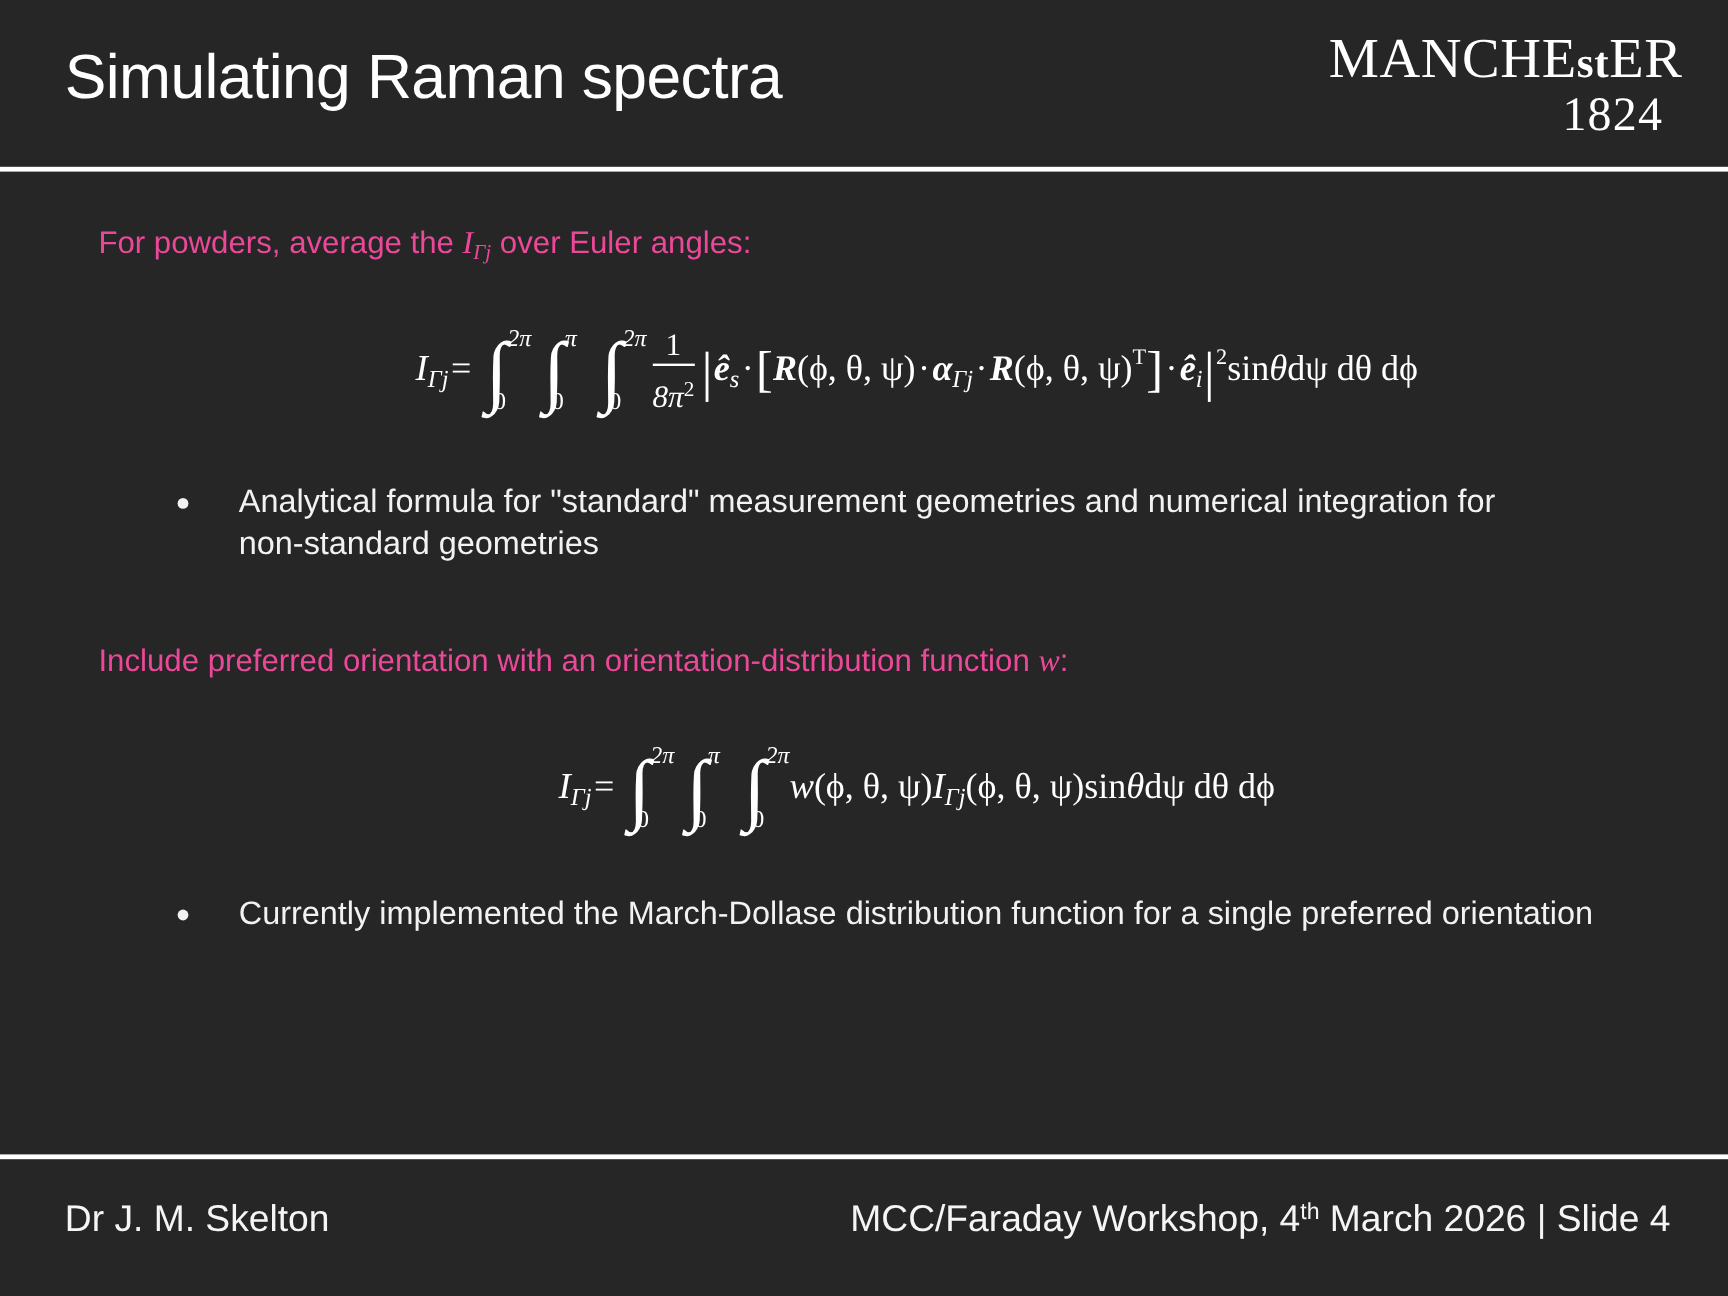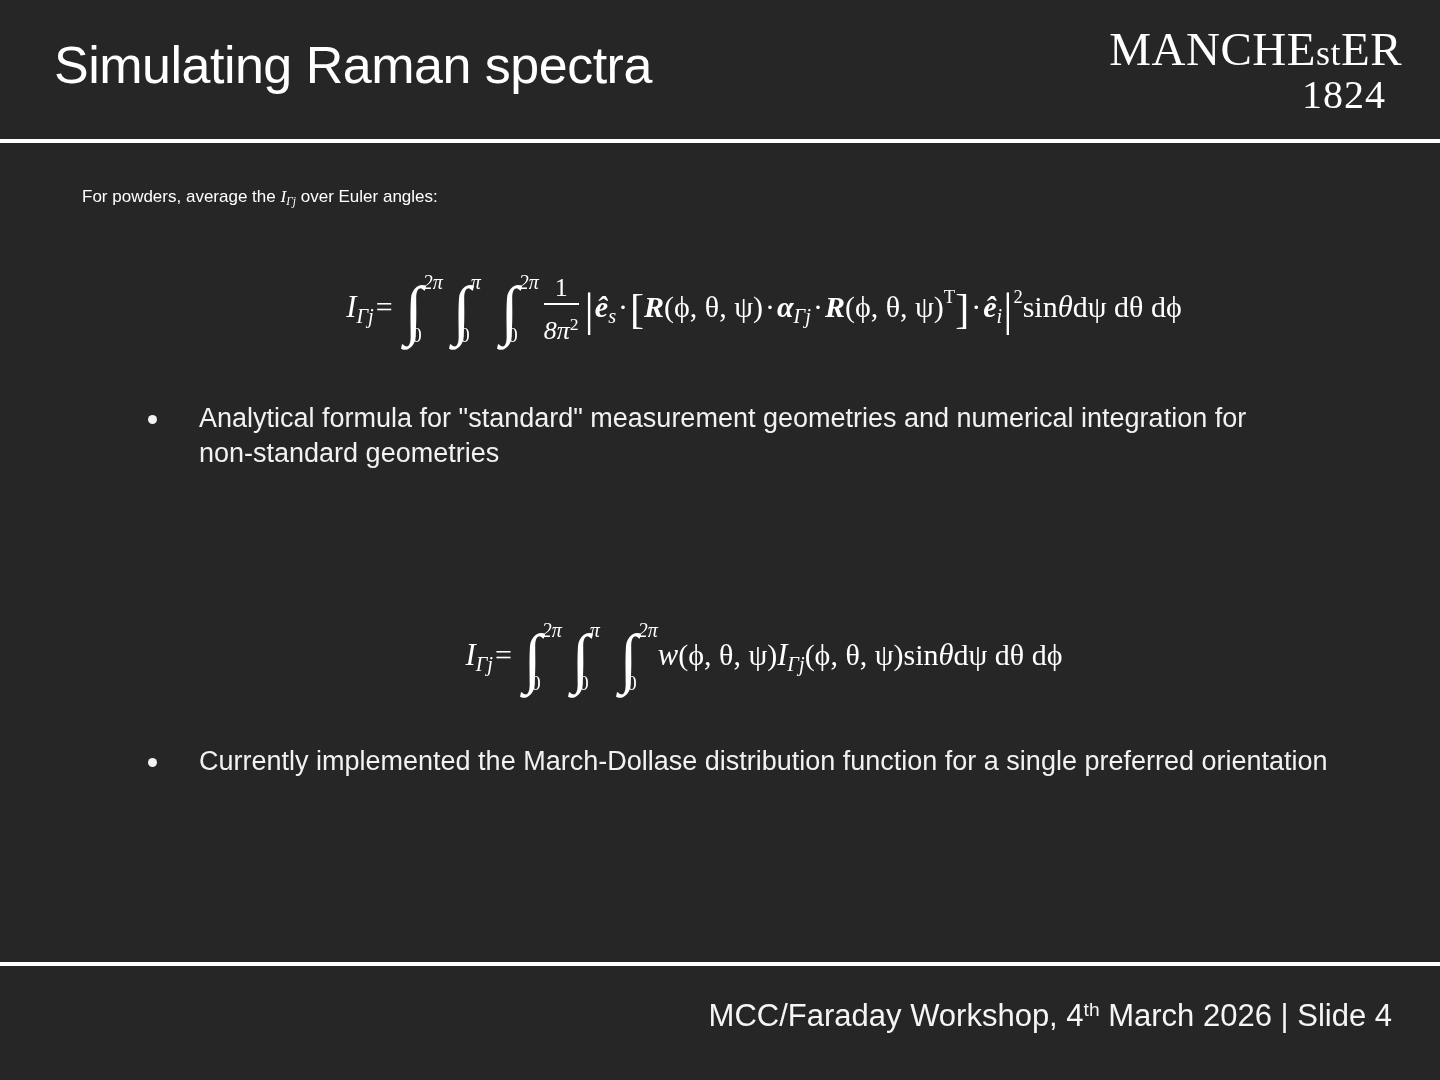--- a/index.html
+++ b/index.html
@@ -45,20 +45,21 @@
     line-height: 1;
   }
   .logo-word {
     font-size: 47px;
     letter-spacing: 0.5px;
     display: block;
     white-space: nowrap;
   }
   .logo-word .sm {
     font-size: 36px;
+    font-weight: bold;
   }
   .logo-year {
     display: block;
     font-size: 40px;
     margin-top: 2px;
     margin-right: 16px;
     letter-spacing: 1px;
   }
 
   .rule {
@@ -74,22 +75,22 @@
   
   .body {
     position: absolute;
     left: 0;
     top: 143px;
     width: 1440px;
     height: 819px;
   }
   .para {
     position: absolute;
-    font-size: 17px;
-    color: #ffffff;
+    font-size: 26px;
+    color: #ec4899;
     line-height: 1.35;
     white-space: nowrap;
   }
   .para-1 { left: 82px; top: 42px; }
   .para-2 { left: 82px; top: 390px; }
 
   .eq {
     position: absolute;
     width: 100%;
     text-align: center;
@@ -286,31 +287,33 @@
 
     <div class="eq eq-1">
       <span class="eqline"><span class="mi">I</span><span class="msub">Γj</span><span class="op">=</span><span class="intg"><span class="up">2π</span><span class="sign">∫</span><span class="lo">0</span></span><span class="intg"><span class="up">π</span><span class="sign">∫</span><span class="lo">0</span></span><span class="intg"><span class="up">2π</span><span class="sign">∫</span><span class="lo">0</span></span><span class="frac"><span class="num">1</span><span class="bar"></span><span class="den"><span>8π</span><span class="sup">2</span></span></span><span class="absbar">|</span><span class="bm">ê</span><span class="msub">s</span><span class="op">·</span><span class="bigbr">[</span><span class="bm">R</span><span class="mupright">(ϕ, θ, ψ)</span><span class="op">·</span><span class="bm">α</span><span class="msub">Γj</span><span class="op">·</span><span class="bm">R</span><span class="mupright">(ϕ, θ, ψ)</span><span class="sup">T</span><span class="bigbr">]</span><span class="op">·</span><span class="bm">ê</span><span class="msub">i</span><span class="absbar">|</span><span class="sup">2</span><span class="mupright">sin</span><span class="mi">θ</span><span class="mupright">dψ dθ dϕ</span></span>
     </div>
 
     <div class="bullet-row bullet-1">
       <span class="bullet-dot"></span>
       <span class="bullet-text">Analytical formula for "standard" measurement geometries and numerical integration for non-standard geometries</span>
     </div>
 
+    <div class="para para-2"><span>Include preferred orientation with an orientation-distribution function </span><span class="mi">w</span><span>:</span></div>
 
     <div class="eq eq-2">
       <span class="eqline"><span class="mi">I</span><span class="msub">Γj</span><span class="op">=</span><span class="intg"><span class="up">2π</span><span class="sign">∫</span><span class="lo">0</span></span><span class="intg"><span class="up">π</span><span class="sign">∫</span><span class="lo">0</span></span><span class="intg"><span class="up">2π</span><span class="sign">∫</span><span class="lo">0</span></span><span class="mi">w</span><span class="mupright">(ϕ, θ, ψ)</span><span class="mi">I</span><span class="msub">Γj</span><span class="mupright">(ϕ, θ, ψ)</span><span class="mupright">sin</span><span class="mi">θ</span><span class="mupright">dψ dθ dϕ</span></span>
     </div>
 
     <div class="bullet-row bullet-2">
       <span class="bullet-dot"></span>
       <span class="bullet-text">Currently implemented the March-Dollase distribution function for a single preferred orientation</span>
     </div>
 
   </div>
 
   <div class="rule rule-bottom"></div>
 
   <div class="footer">
+    <div class="footer-left">Dr J. M. Skelton</div>
     <div class="footer-right"><span>MCC/Faraday Workshop, 4</span><span class="ordinal">th</span><span> March 2026 | Slide 4</span></div>
   </div>
 
 </div>
 
 </body></html>

